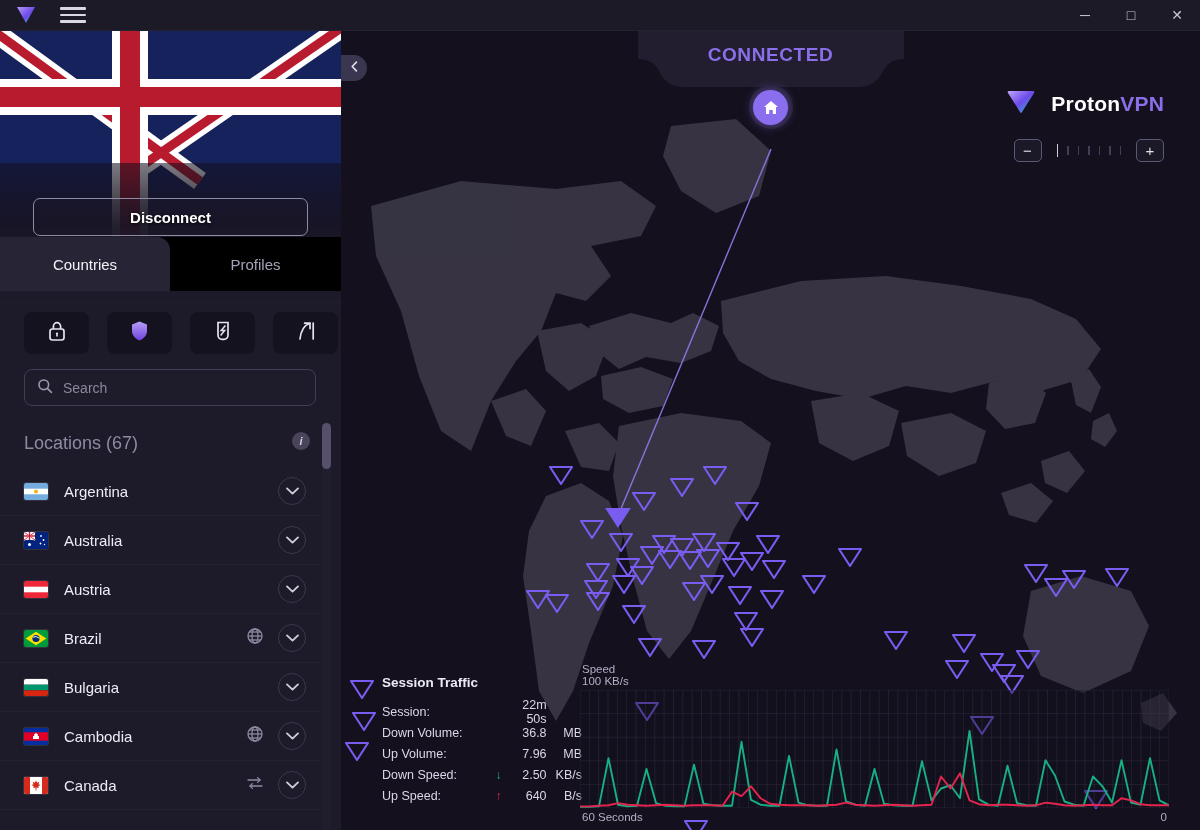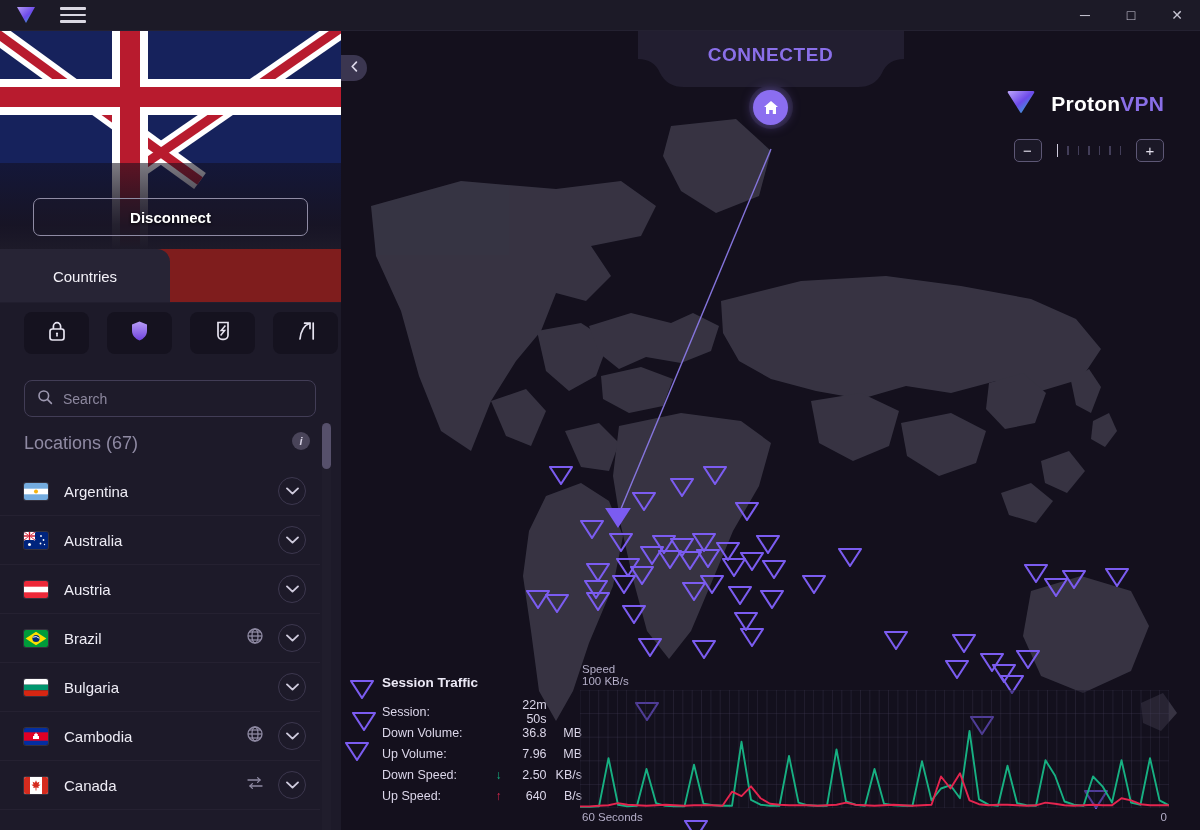--- a/index.html
+++ b/index.html
@@ -57,37 +57,37 @@
     background: linear-gradient(180deg, rgba(18,14,28,.55) 0%, rgba(23,19,33,.93) 72%, #1d1a29 100%); }
   .disconnect-btn {
     position: absolute; left: 33px; top: 35px; width: 275px; height: 38px;
     border: 1px solid #8f8ba4; border-radius: 7px; background: rgba(30,25,42,.30);
     color: #ffffff; font-size: 15px; font-weight: bold; display: flex;
     align-items: center; justify-content: center; cursor: pointer;
     text-shadow: 0 1px 3px rgba(0,0,0,.9);
   }
 
   
-  .tabs { position: absolute; top: 218px; left: 0; width: 341px; height: 54px; background: #7f1d1d; }
+  .tabs { position: absolute; top: 206px; left: 0; width: 341px; height: 54px; background: #000000; }
   .tab { position: absolute; top: 0; height: 54px; display: flex; align-items: center;
          justify-content: center; font-size: 15px; cursor: pointer; }
   .tab.active { left: 0; width: 170px; background: #272435; color: #f3f1f8;
                 border-top-right-radius: 13px; }
   .tab.inactive { left: 170px; width: 171px; color: #a6a2b8; }
   .tabs-under { position: absolute; top: 271px; left: 0; width: 341px; height: 1px; background: #211e2e; }
 
   
   .feat-row { position: absolute; top: 281px; left: 24px; display: flex; gap: 18px; }
   .feat-btn { width: 65px; height: 42px; border-radius: 8px; background: #15121f;
               display: flex; align-items: center; justify-content: center; cursor: pointer; }
 
   
   .search-box { position: absolute; top: 338px; left: 24px; width: 292px; height: 37px;
                 border: 1px solid #423d56; border-radius: 8px; display: flex; align-items: center;
-                padding: 0 12px; gap: 10px; background: #1e1b2a; cursor: text; margin-top: 11px; }
+                padding: 0 12px; gap: 10px; background: #1e1b2a; cursor: text; }
   .search-box input { background: transparent; border: 0; outline: none; color: #e8e6f0;
                       font-size: 14px; font-family: "Liberation Sans", sans-serif; width: 100%; }
   .search-box input::placeholder { color: #8d889f; }
 
   
   .loc-label { position: absolute; top: 402px; left: 24px; font-size: 18px; color: #8f8aa3; }
   .info-icon { position: absolute; top: 401px; left: 292px; width: 18px; height: 18px;
                border-radius: 50%; background: #494459; color: #d5d1e2; font-size: 11px;
                font-weight: bold; display: flex; align-items: center; justify-content: center;
                font-style: italic; cursor: pointer; }
@@ -259,20 +259,21 @@
           <rect x="0" y="56" width="341" height="20" fill="#b81b2e"></rect>
           <rect x="120" y="-10" width="20" height="228" fill="#b81b2e"></rect>
         </svg>
       </div>
       <div class="shade"></div>
       <div class="disconnect-btn">Disconnect</div>
     </div>
 
     <div class="tabs">
       <div class="tab active">Countries</div>
+      <div class="tab inactive">Profiles</div>
     </div>
     <div class="tabs-under"></div>
 
     <div class="feat-row">
       <div class="feat-btn">
         <span>
           <svg width="20" height="22" viewBox="0 0 20 22" fill="none" stroke="#e6e3f0" stroke-width="1.7">
             <rect x="3" y="9" width="14" height="11" rx="2.4"></rect>
             <path d="M6.4 9V6.3a3.6 3.6 0 0 1 7.2 0V9"></path>
             <circle cx="10" cy="13.6" r="1.15" fill="#e6e3f0" stroke="none"></circle>

